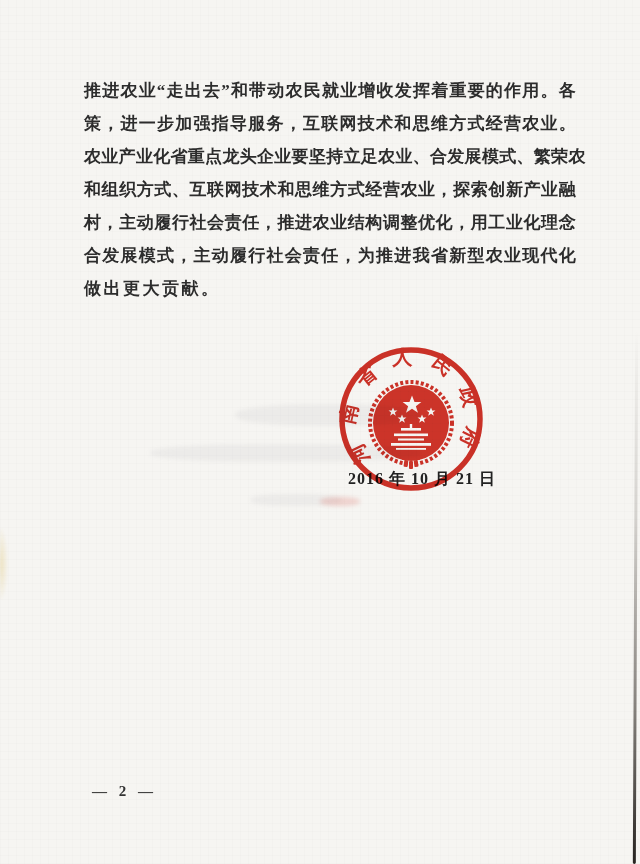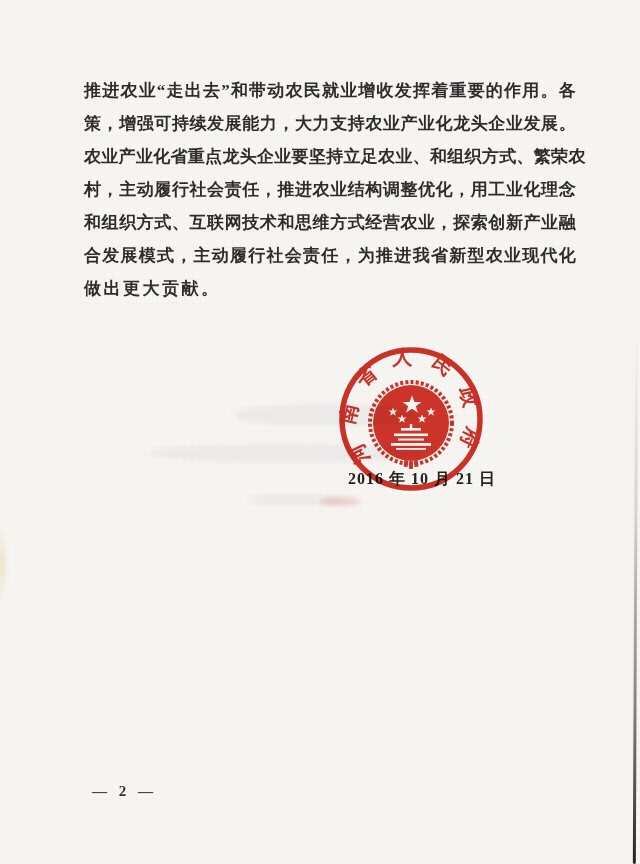--- a/index.html
+++ b/index.html
@@ -124,24 +124,24 @@
     z-index: 4;
   }
 </style>
 </head>
 <body>
 
 <div class="page">
 
   <div class="body-text">
     <div class="line">推进农业“走出去”和带动农民就业增收发挥着重要的作用。各</div>
-    <div class="line">策，增强可持续发展能力，大力支持农业产业化龙头企业发展。</div>
-    <div class="line">农业产业化省重点龙头企业要坚持立足农业、和组织方式、繁荣农</div>
+    <div class="line">策，进一步加强指导服务，互联网技术和思维方式经营农业。</div>
+    <div class="line">农业产业化省重点龙头企业要坚持立足农业、合发展模式、繁荣农</div>
+    <div class="line">和组织方式、互联网技术和思维方式经营农业，探索创新产业融</div>
     <div class="line">村，主动履行社会责任，推进农业结构调整优化，用工业化理念</div>
-    <div class="line">和组织方式、互联网技术和思维方式经营农业，探索创新产业融</div>
     <div class="line">合发展模式，主动履行社会责任，为推进我省新型农业现代化</div>
     <div class="line last">做出更大贡献。</div>
   </div>
 
   <div class="ghost g1"></div>
   <div class="ghost g2"></div>
   <div class="ghost g3"></div>
   <div class="ghost red"></div>
 
   <div class="seal-date">2016 年 10 月 21 日</div>

